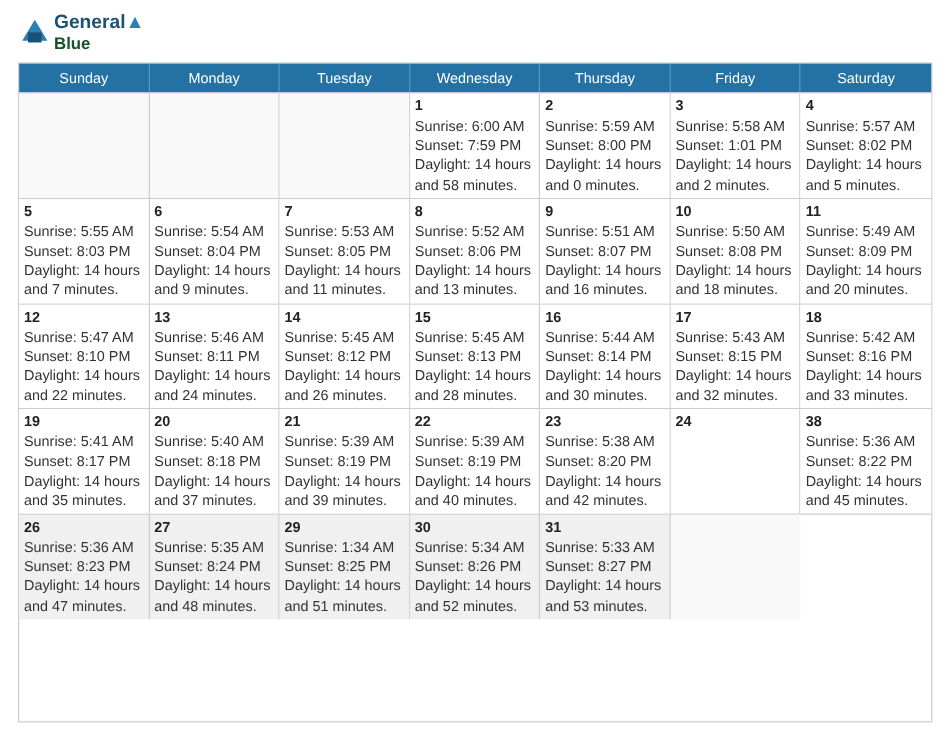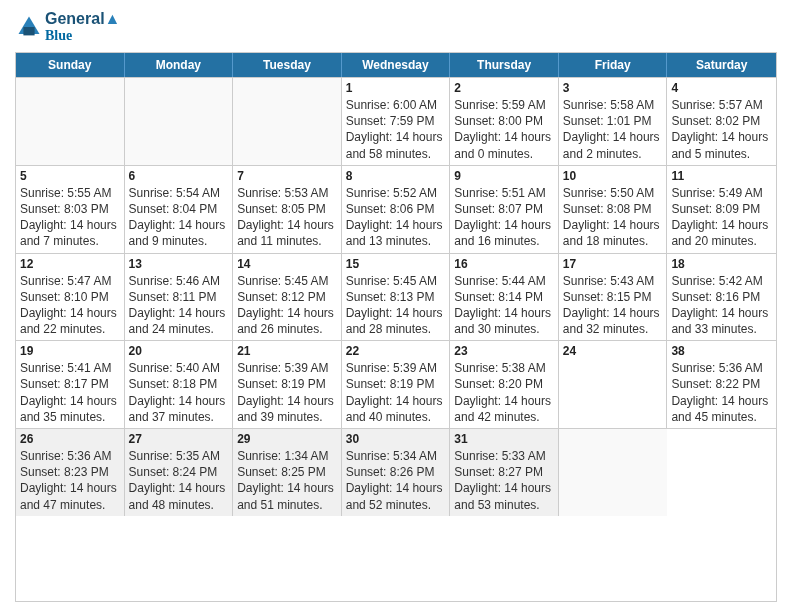--- a/index.html
+++ b/index.html
@@ -50,21 +50,21 @@
       border: 1px solid #ccc;
     }
     .cal-header {
       display: grid;
       grid-template-columns: repeat(7, 1fr);
       background: #2471a3;
     }
     .cal-header-cell {
       color: #fff;
       font-size: 12px;
-      font-weight: bold;
+      font-weight: normal;
       padding: 5px 4px;
       text-align: center;
       border-right: 1px solid #5599cc;
     }
     .cal-header-cell:last-child { border-right: none; }
     .cal-body {
       display: grid;
       grid-template-rows: repeat(5, 1fr);
     }
     .cal-row {
@@ -101,21 +101,21 @@
   <div class="header">
     <div class="logo">
       <svg class="logo-icon" viewBox="0 0 40 40">
         <polygon points="20,5 35,30 5,30" fill="#2980b9"></polygon>
         <rect x="12" y="20" width="16" height="12" fill="#1a5276"></rect>
       </svg>
       <div>
         <div style="font-size:16px;font-weight:bold;color:#1a5276;">
           <span style="color:#1a5276;">General</span><span style="color:#2980b9;">▲</span>
         </div>
-        <div style="font-size:14px;font-weight:bold;color:#0369a1;font-family:Liberation Serif, serif;">Blue</div>
+        <div style="font-size:14px;font-weight:bold;color:#14532d;">Blue</div>
       </div>
     </div>
     <div class="title-area">
       <div class="month-year"></div>
       <div class="location"></div>
     </div>
   </div>
 
   <div class="calendar">
     <div class="cal-header" id="cal-header">

